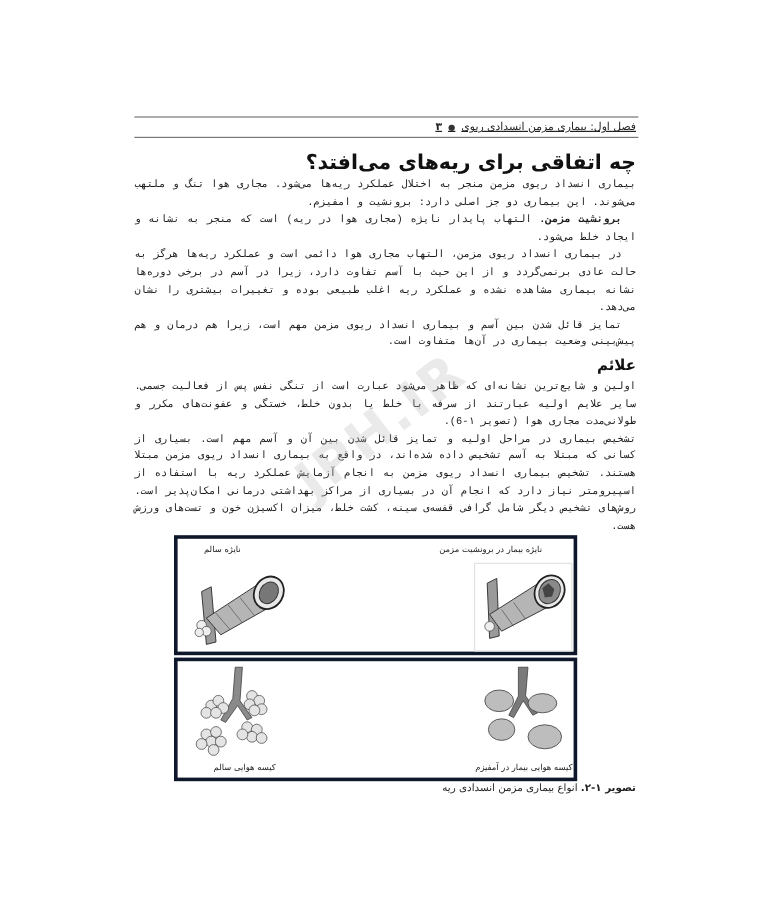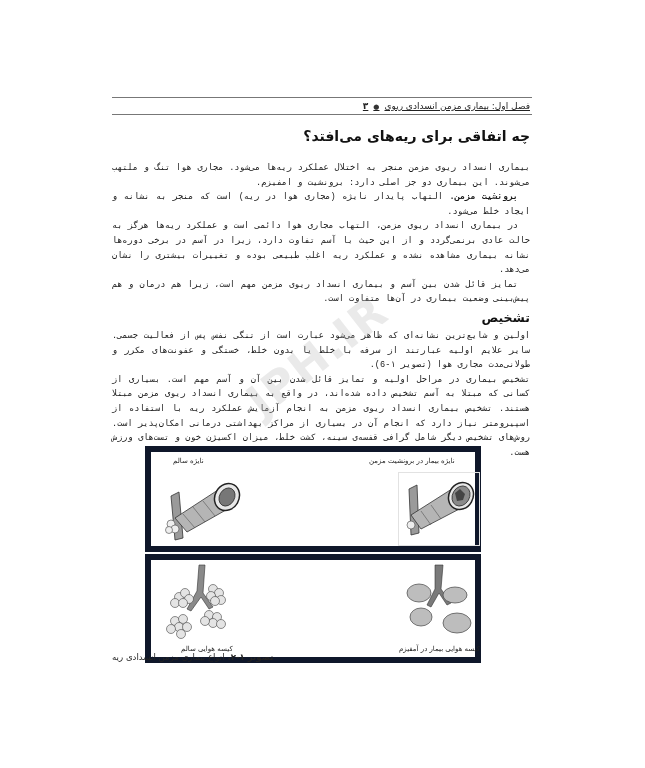--- a/index.html
+++ b/index.html
@@ -6,31 +6,31 @@
   body { width: 645px; height: 768px; position: relative; overflow: hidden;
          font-family: "DejaVu Sans", sans-serif; color: #1a1a1a; }
   .page { position: absolute; left: 0; top: 0; width: 645px; height: 768px; }
   .rule { position: absolute; left: 112px; width: 420px; height: 0; border-top: 1.5px solid #777; }
   .running-head { position: absolute; left: 112px; width: 418px; top: 99px; height: 14px;
                   direction: rtl; font-size: 9px; line-height: 14px; color: #222; text-align: right; text-decoration: underline; }
   .running-head .num { font-weight: bold; margin-left: 4px; }
   .running-head .dot { font-size: 7px; margin: 0 5px; color: #333; }
   .content { position: absolute; left: 112px; top: 126px; width: 418px; direction: rtl; text-align: justify; }
   h2 { margin: 0; font-weight: bold; color: #111; }
-  h2.big { font-size: 14px; line-height: 20px; margin-bottom: 15px; }
+  h2.big { font-size: 17px; line-height: 20px; margin-bottom: 1px; }
   h2.mid { font-size: 12.5px; line-height: 18px; margin-top: 2px; margin-bottom: 2px; }
   p { margin: 0; font-size: 8.6px; line-height: 14.6px; text-align: justify; text-align-last: right; font-family: Liberation Mono, monospace; }
   p.indent { text-indent: 12px; }
   b { font-weight: bold; }
   .figure { position: absolute; left: 145px; top: 446px; width: 336px; }
-  .panel { position: relative; border: 6px solid #0f172a; background: #fff; }
+  .panel { position: relative; border: 3px solid #0f172a; background: #fff; }
   .panel.top { height: 94px; }
   .panel.bottom { height: 97px; margin-top: 2px; }
   .plabel { position: absolute; font-size: 7px; color: #222; direction: rtl; white-space: nowrap; }
-  .caption { position: absolute; left: 112px; width: 418px; top: 652px; text-align: left;
+  .caption { position: absolute; left: 112px; width: 418px; top: 652px; text-align: right;
              direction: rtl; font-size: 8.6px; color: #222; }
   .caption b { font-weight: bold; }
   .watermark { position: absolute; left: 235px; top: 330px; font-size: 44px; font-weight: bold;
                color: rgba(180,180,180,0.28); transform: rotate(-38deg); letter-spacing: 2px;
                pointer-events: none; font-family: "DejaVu Sans", sans-serif; }
   svg { position: absolute; }
 </style>
 </head>
 <body>
 
@@ -42,21 +42,21 @@
   </div>
   <div class="rule" style="top:114px"></div>
 
   <div class="content">
     <h2 class="big">چه اتفاقی برای ریه‌های می‌افتد؟</h2>
     <p>بیماری انسداد ریوی مزمن منجر به اختلال عملکرد ریه‌ها می‌شود. مجاری هوا تنگ و ملتهب می‌شوند. این بیماری دو جز اصلی دارد: برونشیت و امفیزم.</p>
     <p class="indent"><b>برونشیت مزمن.</b><span> التهاب پایدار نایژه (مجاری هوا در ریه) است که منجر به نشانه و ایجاد خلط می‌شود.</span></p>
     <p class="indent">در بیماری انسداد ریوی مزمن، التهاب مجاری هوا دائمی است و عملکرد ریه‌ها هرگز به حالت عادی برنمی‌گردد و از این حیث با آسم تفاوت دارد، زیرا در آسم در برخی دوره‌ها نشانه بیماری مشاهده نشده و عملکرد ریه اغلب طبیعی بوده و تغییرات بیشتری را نشان می‌دهد.</p>
     <p class="indent">تمایز قائل شدن بین آسم و بیماری انسداد ریوی مزمن مهم است، زیرا هم درمان و هم پیش‌بینی وضعیت بیماری در آن‌ها متفاوت است.</p>
 
-    <h2 class="mid">تشخیص</h2>
+    <h2 class="mid">علائم</h2>
     <p>اولین و شایع‌ترین نشانه‌ای که ظاهر می‌شود عبارت است از تنگی نفس پس از فعالیت جسمی. سایر علایم اولیه عبارتند از سرفه با خلط یا بدون خلط، خستگی و عفونت‌های مکرر و طولانی‌مدت مجاری هوا (تصویر ۱-6).</p>
 
     <p>تشخیص بیماری در مراحل اولیه و تمایز قائل شدن بین آن و آسم مهم است. بسیاری از کسانی که مبتلا به آسم تشخیص داده شده‌اند، در واقع به بیماری انسداد ریوی مزمن مبتلا هستند. تشخیص بیماری انسداد ریوی مزمن به انجام آزمایش عملکرد ریه با استفاده از اسپیرومتر نیاز دارد که انجام آن در بسیاری از مراکز بهداشتی درمانی امکان‌پذیر است. روش‌های تشخیص دیگر شامل گرافی قفسه‌ی سینه، کشت خلط، میزان اکسیژن خون و تست‌های ورزش هست.</p>
   </div>
 
   <div class="watermark">JPH.IR</div>
 
   <div class="figure">
     <div class="panel top">
       <span class="plabel" style="left:22px;top:5px">نایژه سالم</span>

